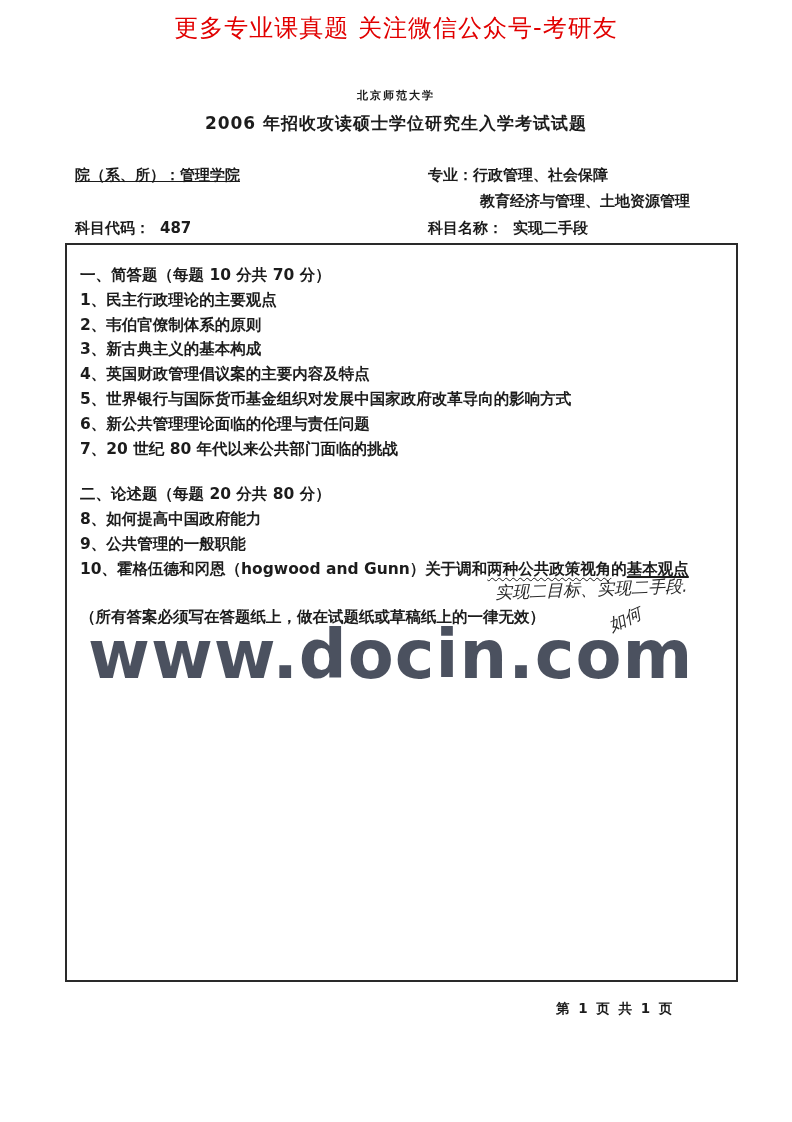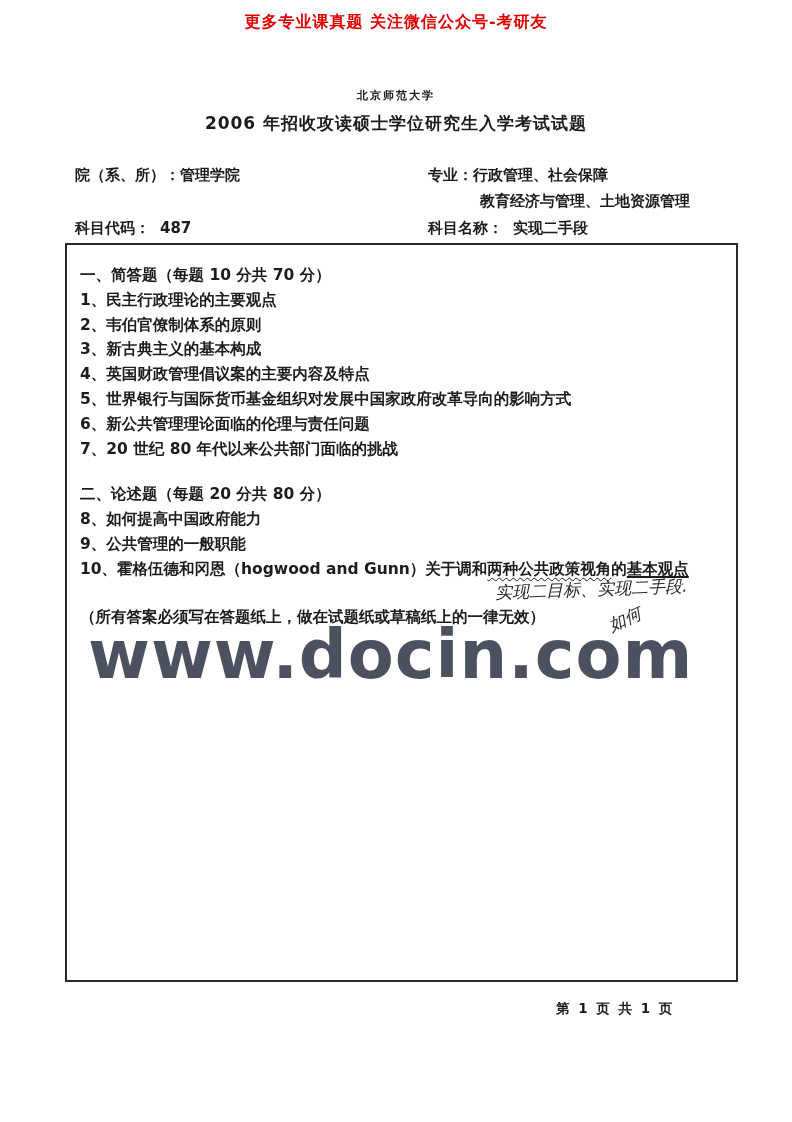--- a/index.html
+++ b/index.html
@@ -8,34 +8,34 @@
     width:792px;height:1122px;
     background:#ffffff;
     font-family:"DejaVu Sans","Liberation Sans",sans-serif;
     color:#1c1c1c;
     overflow:hidden;
   }
   
   .banner{
     position:absolute;top:12px;left:0;width:100%;
     text-align:center;
-    font-size:16px;font-weight:bold;
+    font-size:24px;font-weight:normal;
     color:#e10000;
     letter-spacing:1px;
   }
   
   .title-block{
     position:absolute;top:88px;left:0;width:100%;
     text-align:center;
   }
   .title-line1{font-size:11px;font-weight:bold;letter-spacing:2px;}
   .title-line2{font-size:17px;font-weight:bold;margin-top:9px;letter-spacing:1px;}
   
   .hdr{position:absolute;font-size:15px;font-weight:600;white-space:nowrap;}
-  .hdr-dept{top:166px;left:75px;}
+  .hdr-dept{top:166px;left:75px;text-decoration:underline;}
   .hdr-major1{top:166px;left:428px;}
   .hdr-major2{top:192px;left:480px;}
   .hdr-code{top:219px;left:75px;}
   .hdr-name{top:219px;left:428px;}
   .hdr .val{margin-left:10px;}
   
   .exam-box{
     position:absolute;
     left:65px;top:243px;
     width:673px;height:739px;

